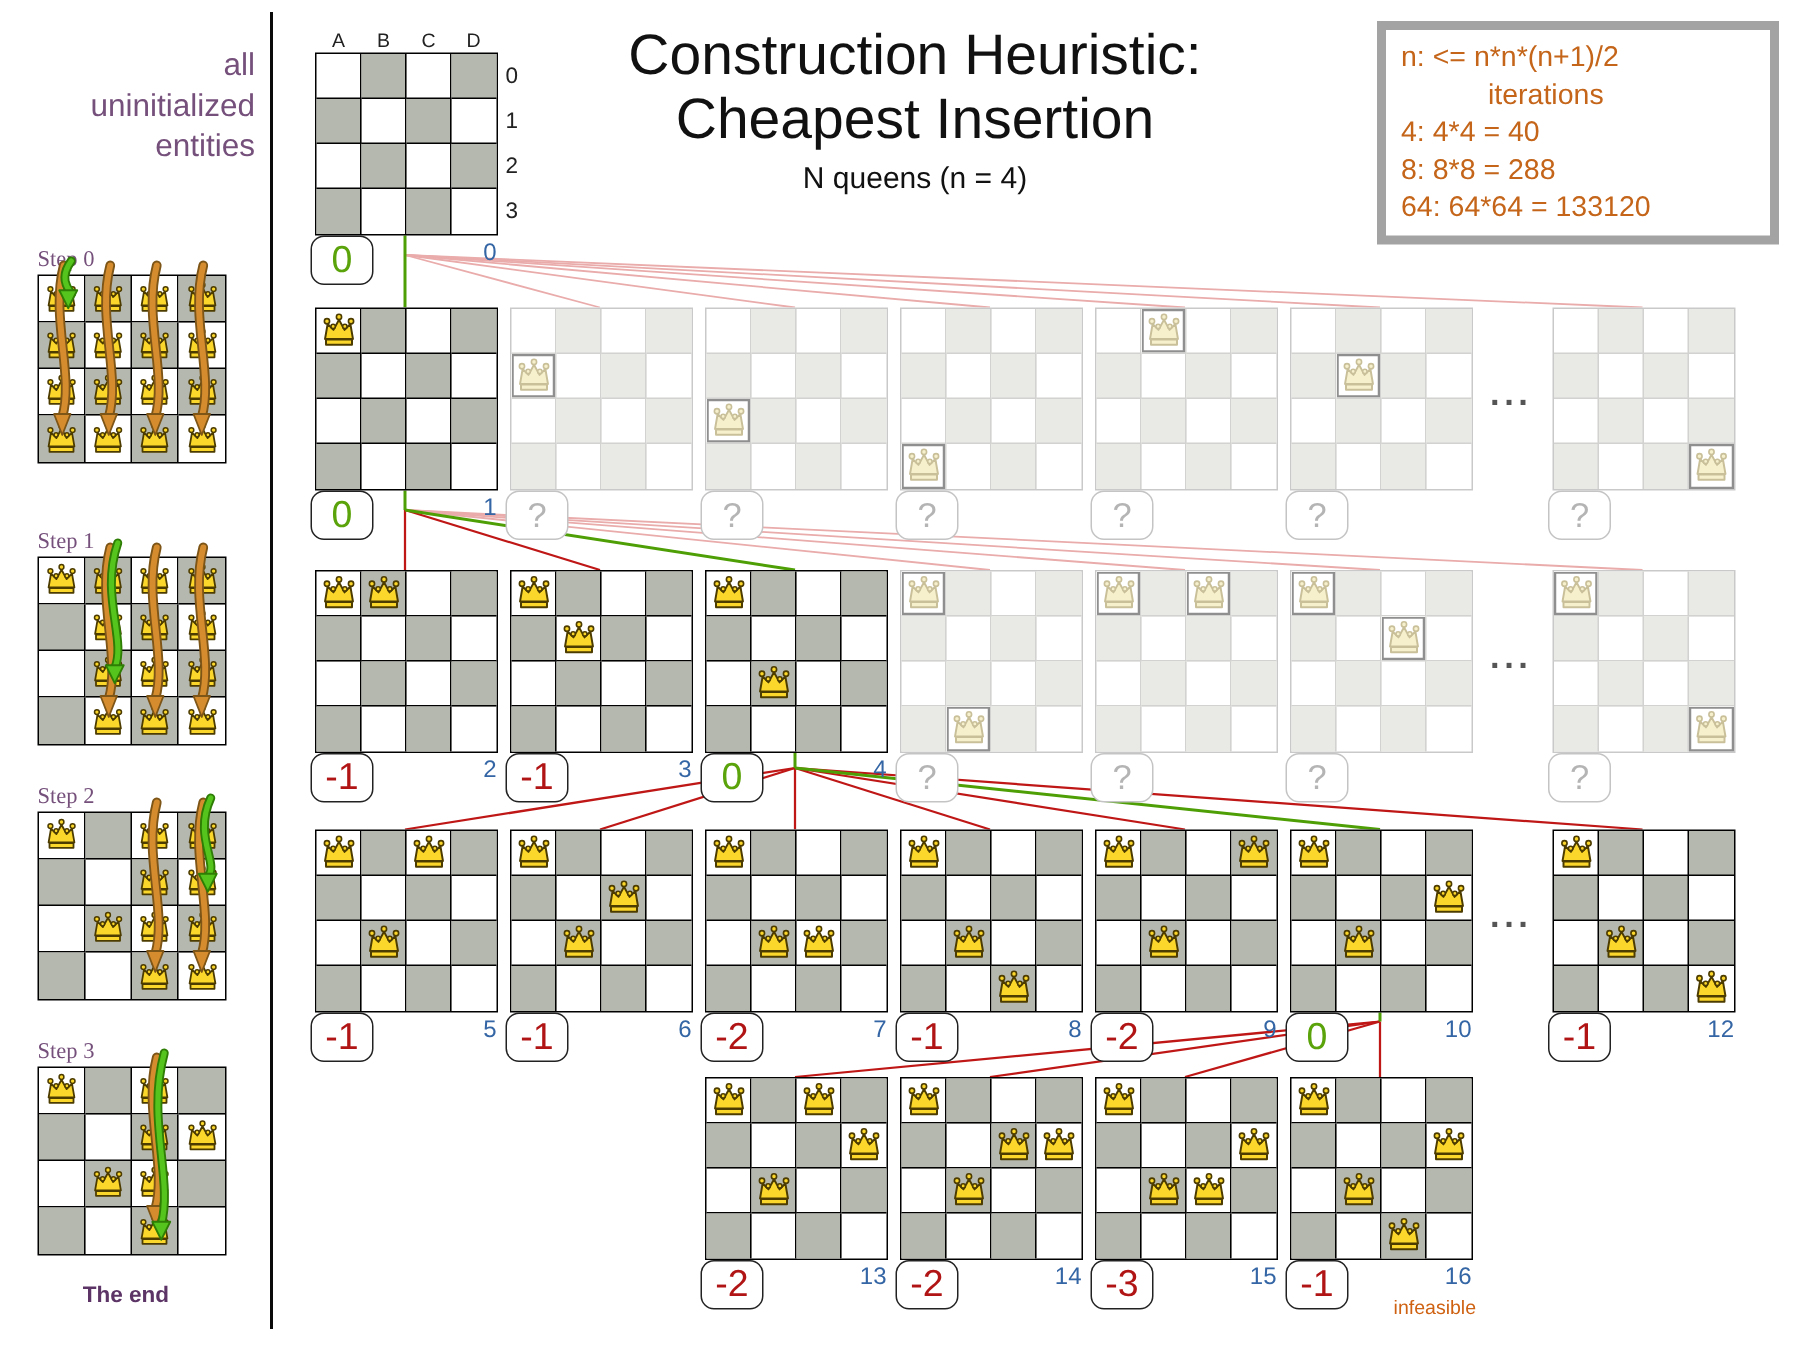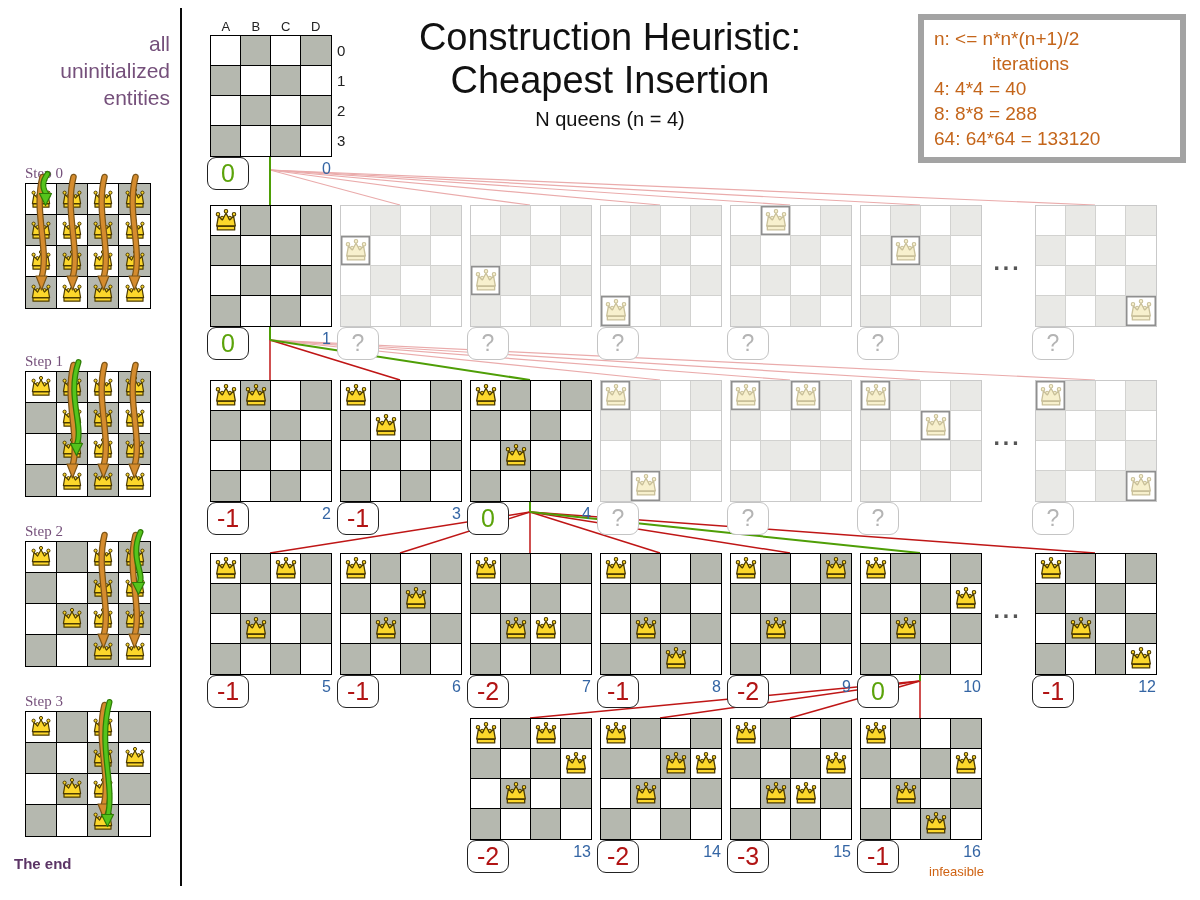--- a/index.html
+++ b/index.html
@@ -15,21 +15,21 @@
 
   
   .infobox{position:absolute;left:918px;top:14px;width:268px;border:6px solid #a3a3a3;background:#fff;
            color:#c4651a;font-size:19px;line-height:25px;padding:6px 10px;box-sizing:border-box;z-index:2;}
   .infobox .indent{padding-left:58px;}
 
   
   .sidebar-caption{position:absolute;left:6px;top:30px;width:164px;text-align:right;
                    color:#75507b;font-size:21px;line-height:27px;z-index:2;}
   .step-label{position:absolute;width:124px;text-align:left;color:#75507b;font-size:15px;z-index:2;font-family:Liberation Serif, serif;}
-  .endlabel{position:absolute;left:14px;top:855px;width:140px;color:#5c3566;
+  .endlabel{position:absolute;left:14px;top:855px;width:140px;text-align:center;color:#5c3566;
             font-size:15px;font-weight:bold;z-index:2;}
 
   
   .board-block{position:absolute;z-index:2;}
   .board{position:relative;border:1px solid #000;background:#fff;}
   .grid{display:grid;grid-template-columns:repeat(4,30px);grid-template-rows:repeat(4,30px);}
   .sideboard .grid{grid-template-columns:repeat(4,31px);grid-template-rows:repeat(4,31px);}
   .cell{position:relative;display:flex;align-items:center;justify-content:center;box-sizing:border-box;
         border-right:1px solid #000;border-bottom:1px solid #000;}
   .cell.rr0{border-right:none;} .cell.br0{border-bottom:none;}

